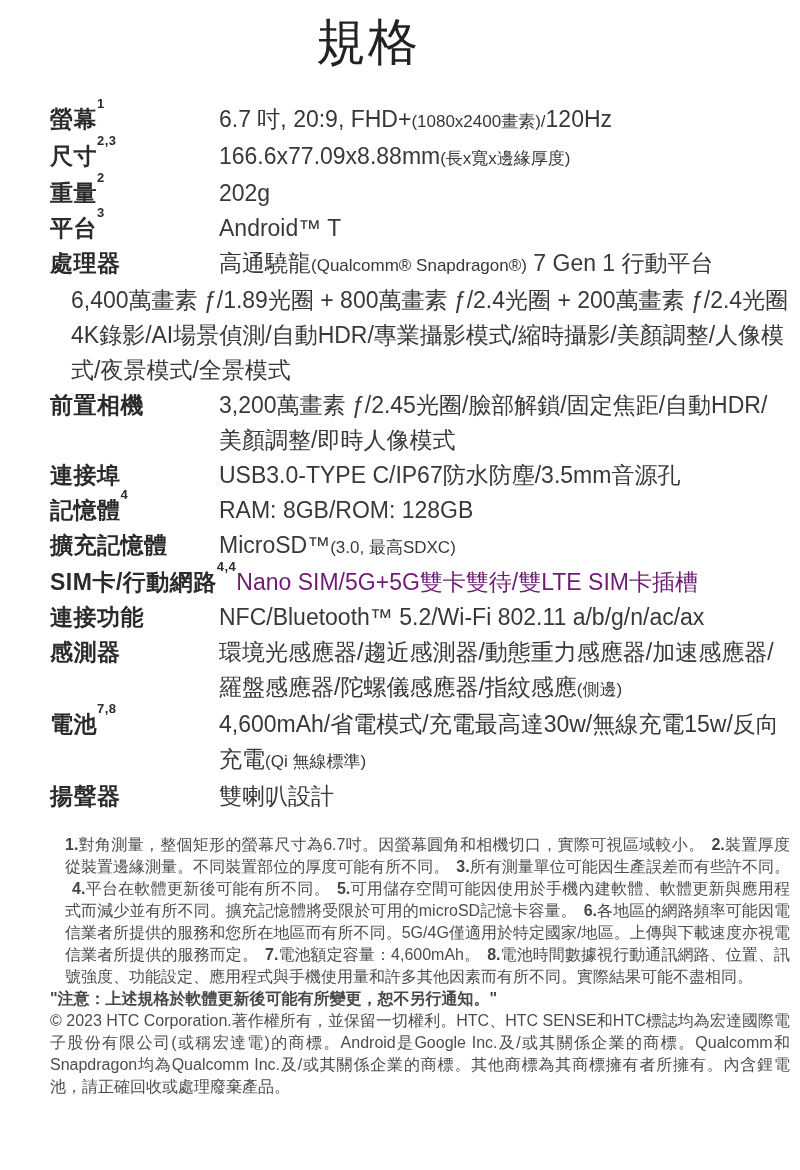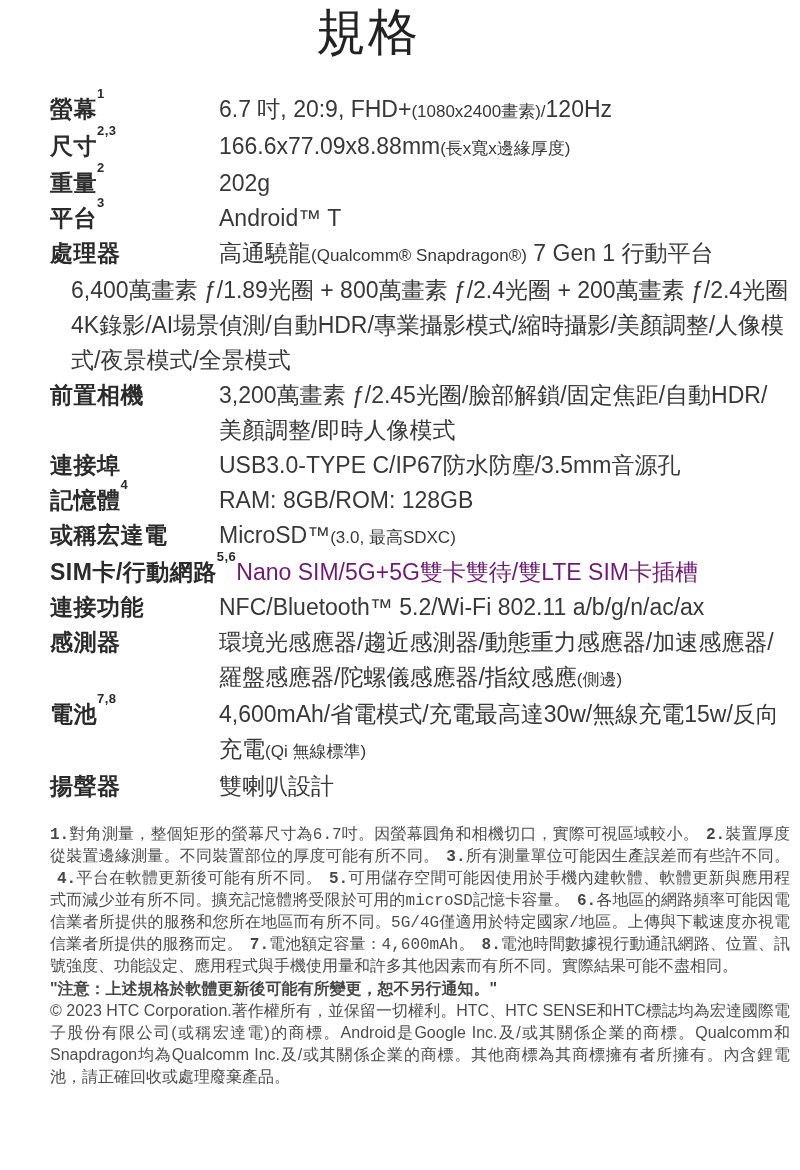--- a/index.html
+++ b/index.html
@@ -11,21 +11,21 @@
     width: 800px;
     height: 1170px;
     font-family: "Liberation Sans", "DejaVu Sans", sans-serif;
     -webkit-font-smoothing: antialiased;
     overflow: hidden;
   }
   .page {
     padding: 0 10px 0 50px;
   }
   .page-title {
-    margin: 2px -10px 30px -50px;
+    margin: 12px -10px 30px -50px;
     width: 736px;
     text-align: center;
     font-size: 50px;
     line-height: 60px;
     font-weight: 500;
     color: #222222;
     letter-spacing: 2px;
   }
   
   .spec-table { color: #333333; }
@@ -62,26 +62,25 @@
     font-size: 13px;
     line-height: 0;
     vertical-align: top;
     position: relative;
     top: 2px;
     font-weight: 700;
   }
   .sm { font-size: 17px; }
   
   .footnotes {
-    margin: 20px 0 0 0;
+    margin: 20px 0 0 15px;
     font-size: 16px;
     line-height: 22px;
     color: #4d4d4d;
     text-align: justify;
-    font-family: Liberation Mono, monospace;
   }
   .fn-num { font-weight: 700; color: #474747; }
   .fn + .fn .fn-num { margin-left: 7px; }
   .notice {
     margin: 0;
     font-size: 16px;
     line-height: 22px;
     font-weight: 700;
     color: #474747;
   }
@@ -143,26 +142,26 @@
       <div class="spec-label"><span>連接埠</span></div>
       <div class="spec-value"><span>USB3.0-TYPE C/IP67防水防塵/3.5mm音源孔</span></div>
     </div>
 
     <div class="spec-row">
       <div class="spec-label"><span>記憶體</span><sup class="fnref">4</sup></div>
       <div class="spec-value"><span>RAM: 8GB/ROM: 128GB</span></div>
     </div>
 
     <div class="spec-row">
-      <div class="spec-label"><span>或稱宏達電</span></div>
+      <div class="spec-label"><span>擴充記憶體</span></div>
       <div class="spec-value"><span>MicroSD™</span><span class="sm">(3.0, 最高SDXC)</span></div>
     </div>
 
     <div class="spec-row spec-row-inline">
-      <span class="spec-label-inline"><span>SIM卡/行動網路</span><sup class="fnref">5,6</sup></span><span class="inline-value">Nano SIM/5G+5G雙卡雙待/雙LTE SIM卡插槽</span>
+      <span class="spec-label-inline"><span>SIM卡/行動網路</span><sup class="fnref">4,4</sup></span><span class="inline-value">Nano SIM/5G+5G雙卡雙待/雙LTE SIM卡插槽</span>
     </div>
 
     <div class="spec-row">
       <div class="spec-label"><span>連接功能</span></div>
       <div class="spec-value"><span>NFC/Bluetooth™ 5.2/Wi-Fi 802.11 a/b/g/n/ac/ax</span></div>
     </div>
 
     <div class="spec-row">
       <div class="spec-label"><span>感測器</span></div>
       <div class="spec-value"><span>環境光感應器/趨近感測器/動態重力感應器/加速感應器/羅盤感應器/陀螺儀感應器/指紋感應</span><span class="sm">(側邊)</span></div>

